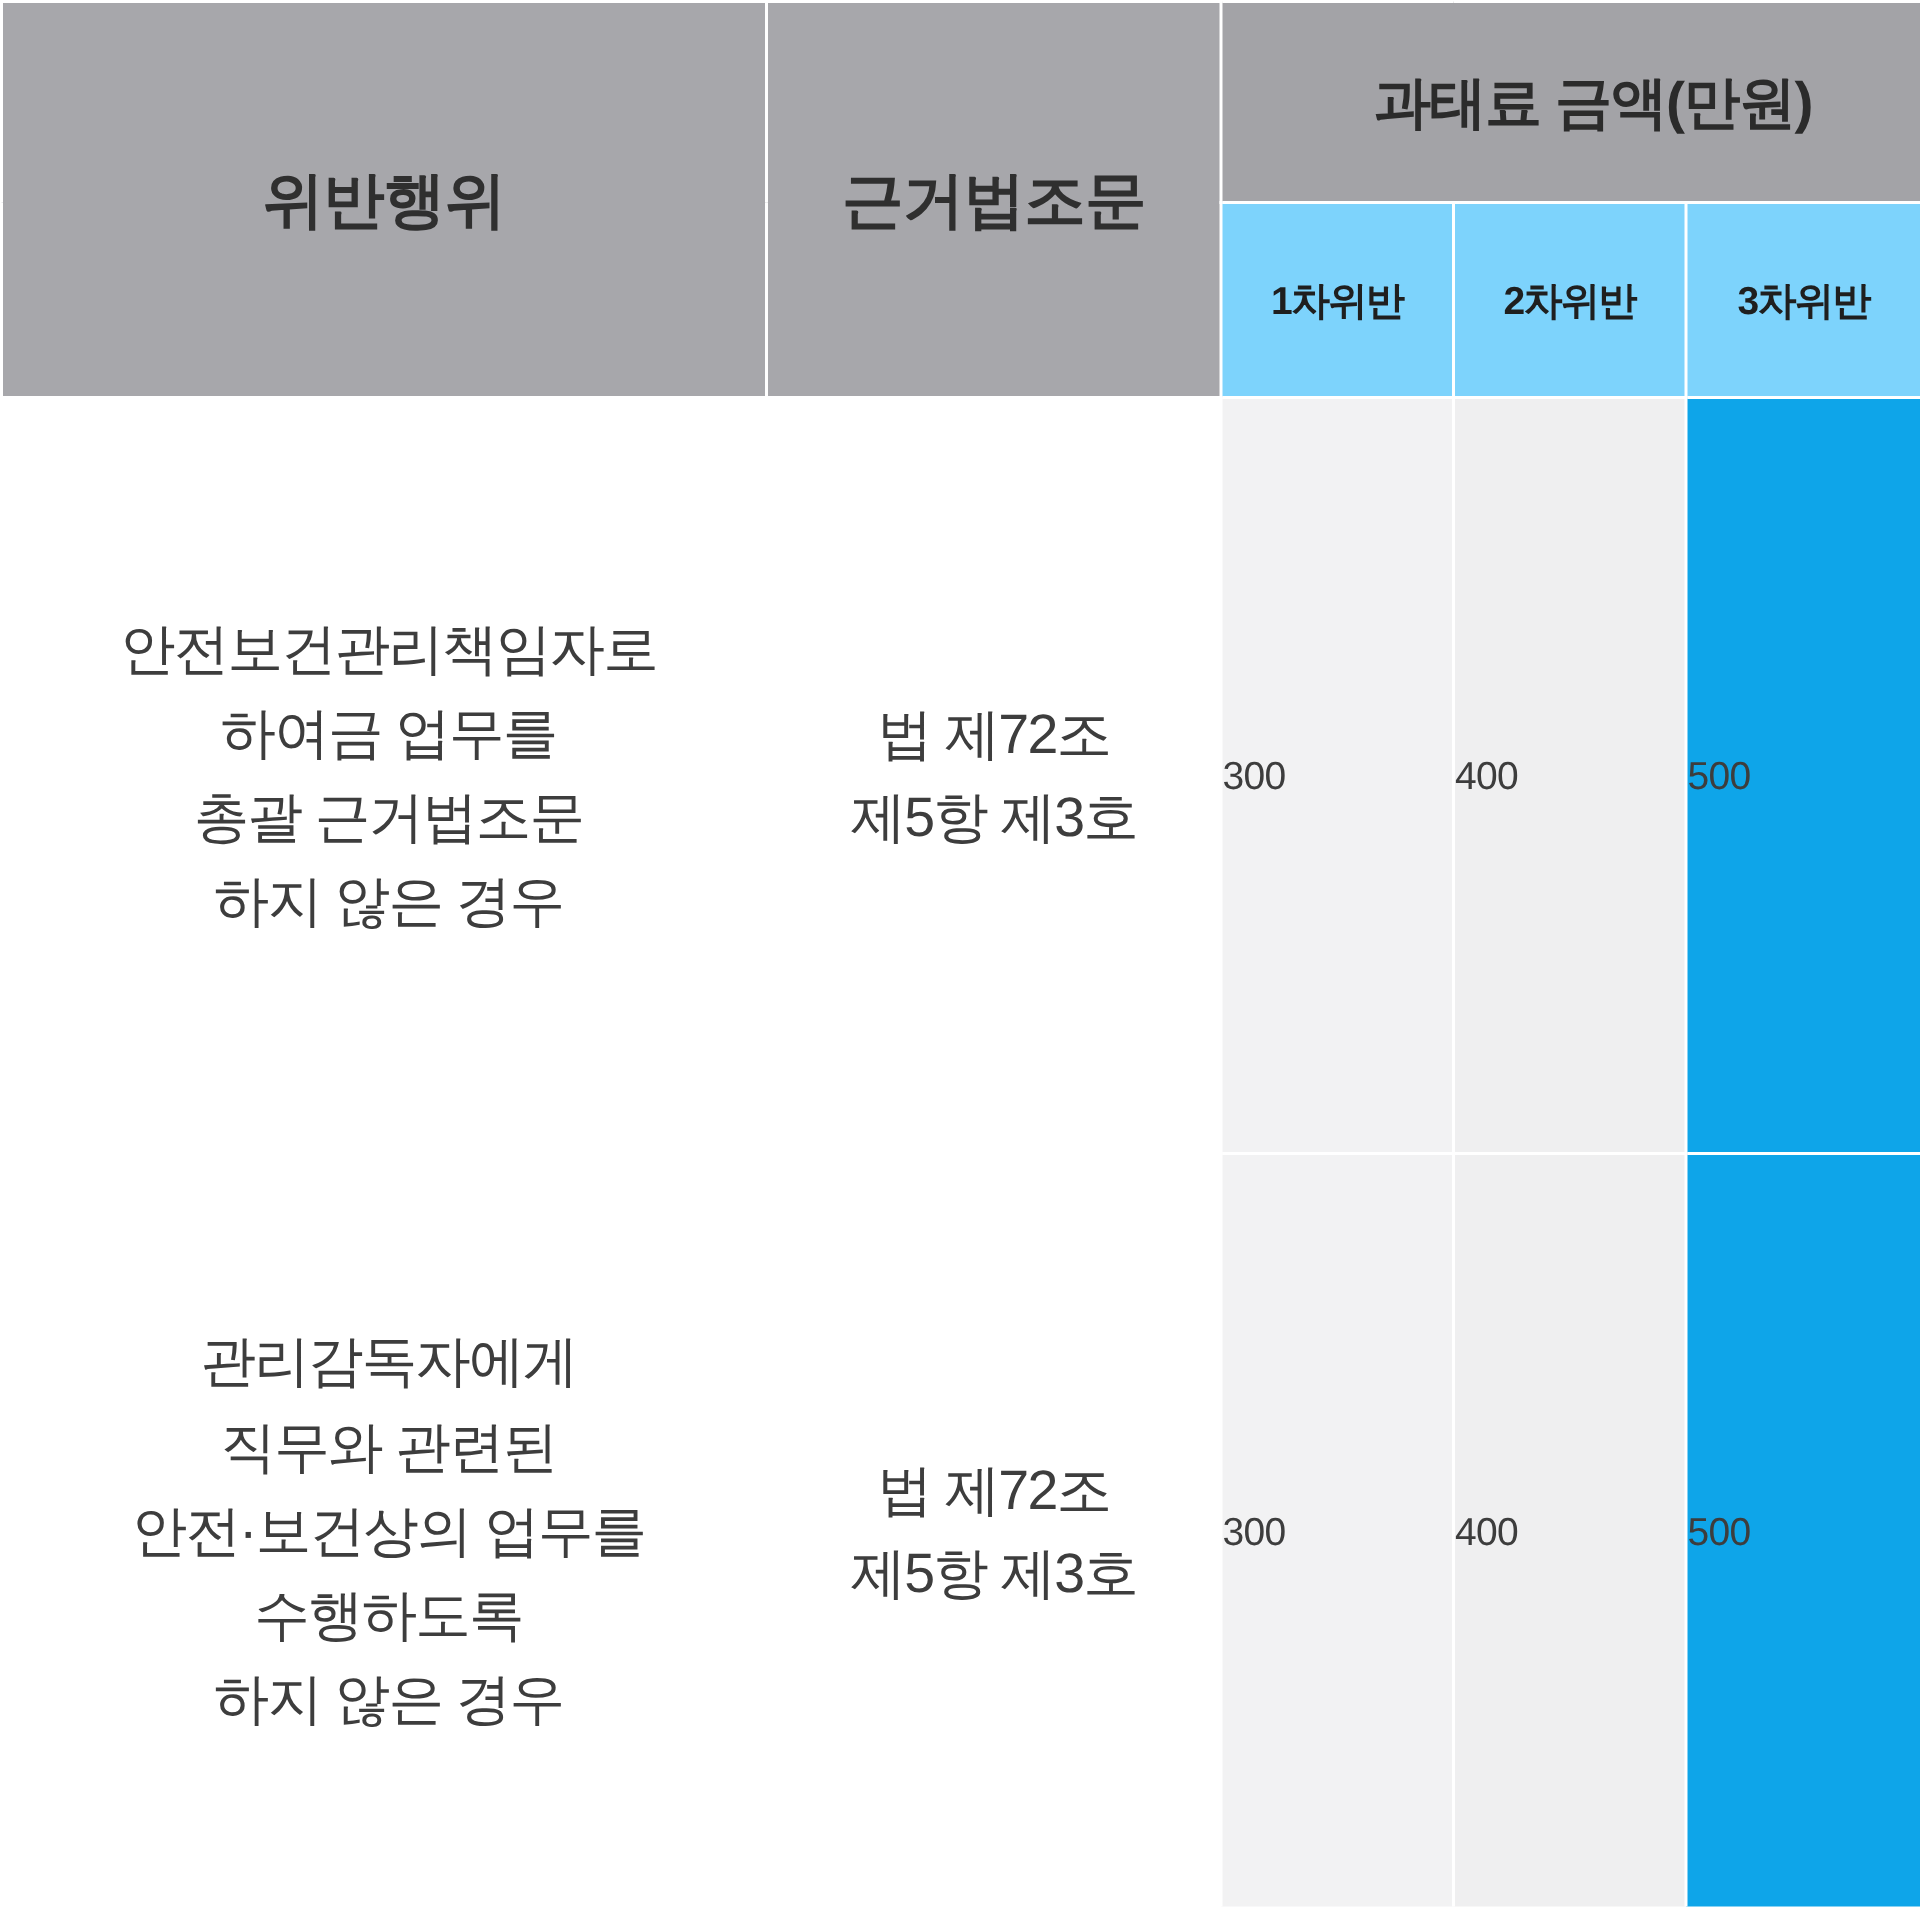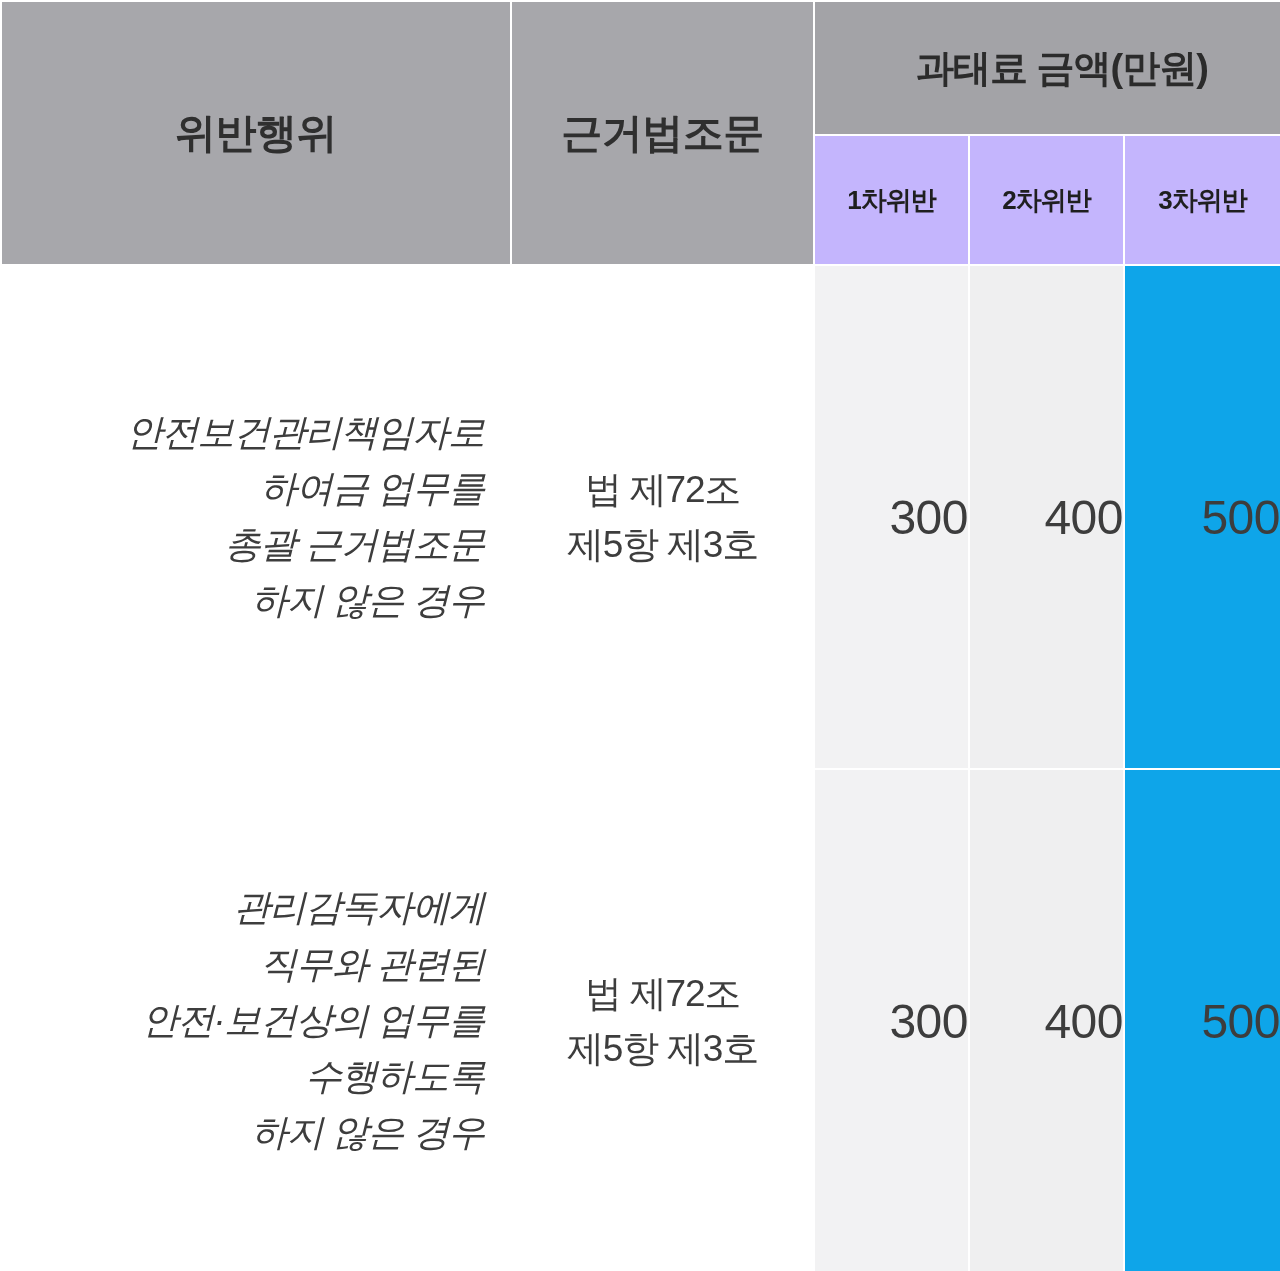--- a/index.html
+++ b/index.html
@@ -48,54 +48,53 @@
     background: #a3a3a7;
     color: #2b2b2b;
     font-size: 38px;
     font-weight: 700;
     text-align: center;
     letter-spacing: -1px;
     height: 132px;
     padding-left: 29px;
   }
   th.head-sub {
-    background: #c4b5fd;
+    background: #7dd3fc;
     color: #1f1f1f;
     font-size: 26px;
     font-weight: 700;
     text-align: center;
     letter-spacing: -1px;
     height: 128px;
   }
 
   
   td.cell-violation {
     background: #ffffff;
     color: #3d3d3d;
     font-size: 37px;
     line-height: 1.52;
-    text-align: right;
+    text-align: center;
     padding: 0 26px 0 32px;
     letter-spacing: -1.2px;
-    font-style: italic;
   }
   td.cell-article {
     background: #ffffff;
     color: #3d3d3d;
     font-size: 37px;
     line-height: 1.5;
     text-align: center;
     letter-spacing: -1.2px;
     margin-top: 20px;
   }
   td.cell-amount {
     background: #f2f2f3;
     color: #3d3d3d;
-    font-size: 48px;
-    text-align: right;
+    font-size: 26px;
+    text-align: left;
     letter-spacing: -0.5px;
   }
   td.cell-amount.shade-2 { background: #efeff0; margin-top: 40px; }
   td.cell-amount.shade-3 { background: #0ea5e9; margin-left: 32px; }
 
   tr.data-row { height: 504px; }
 
   .vline { display: block; }
 </style>
 </head>

